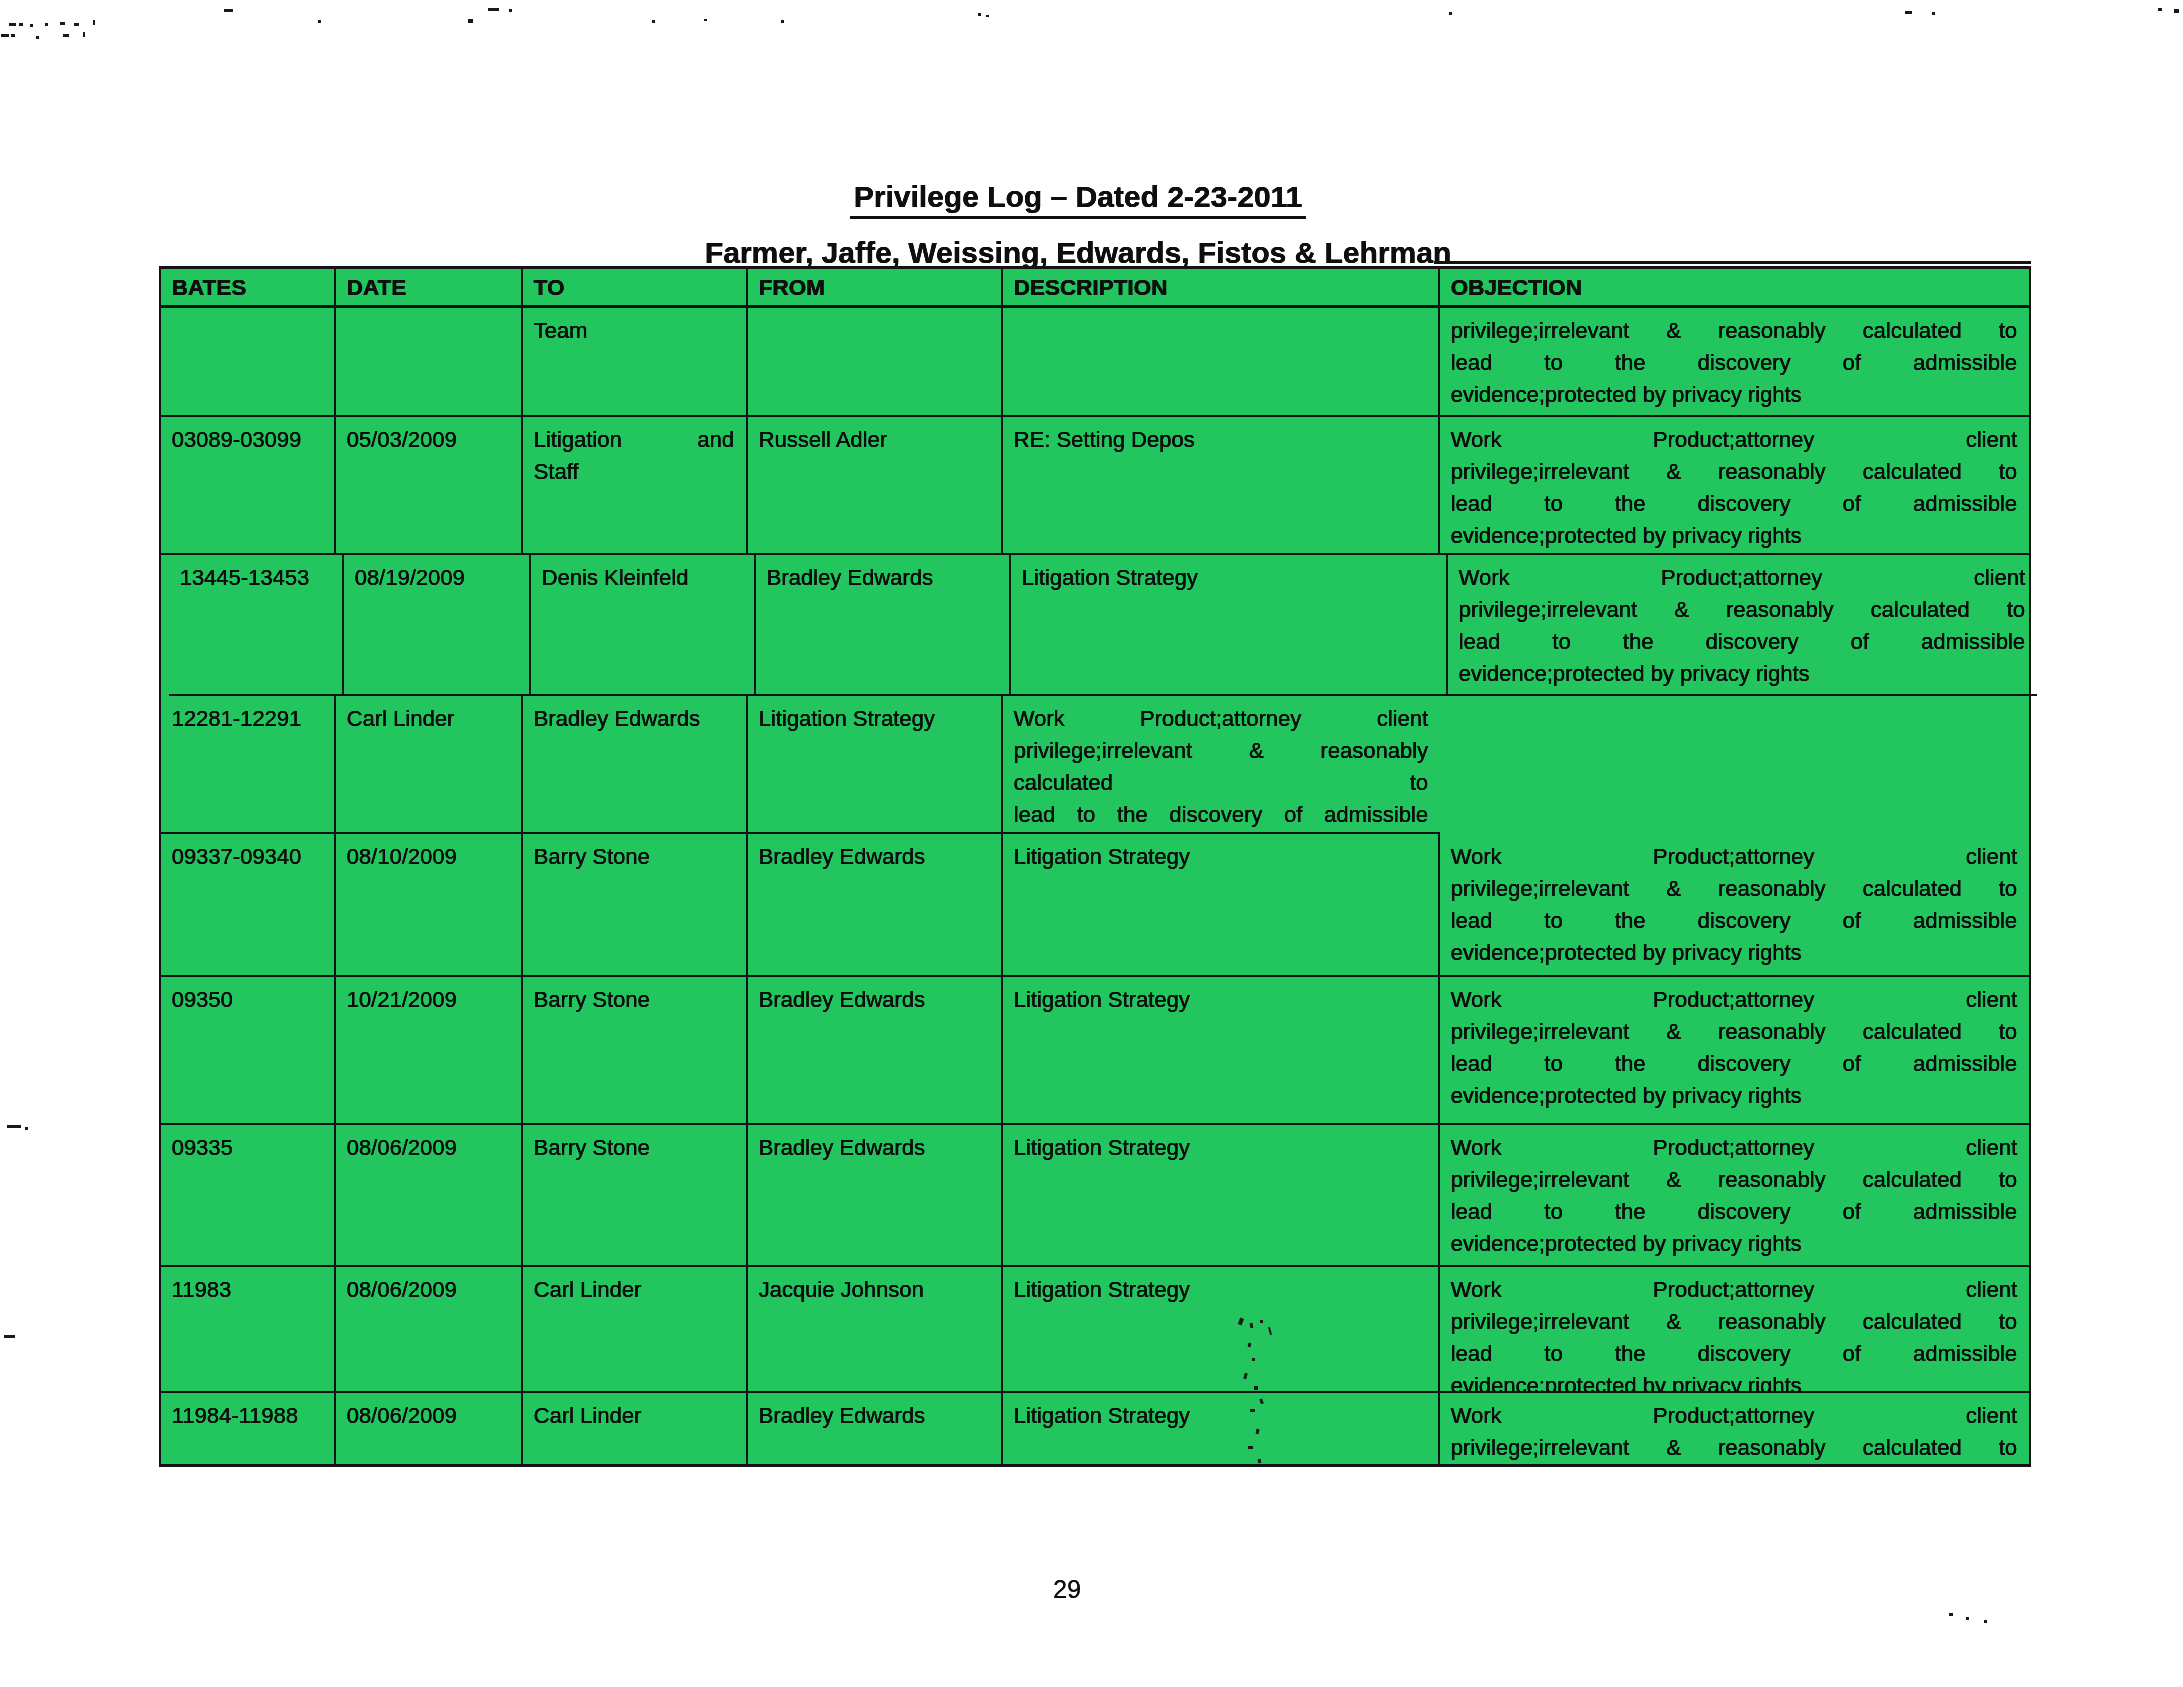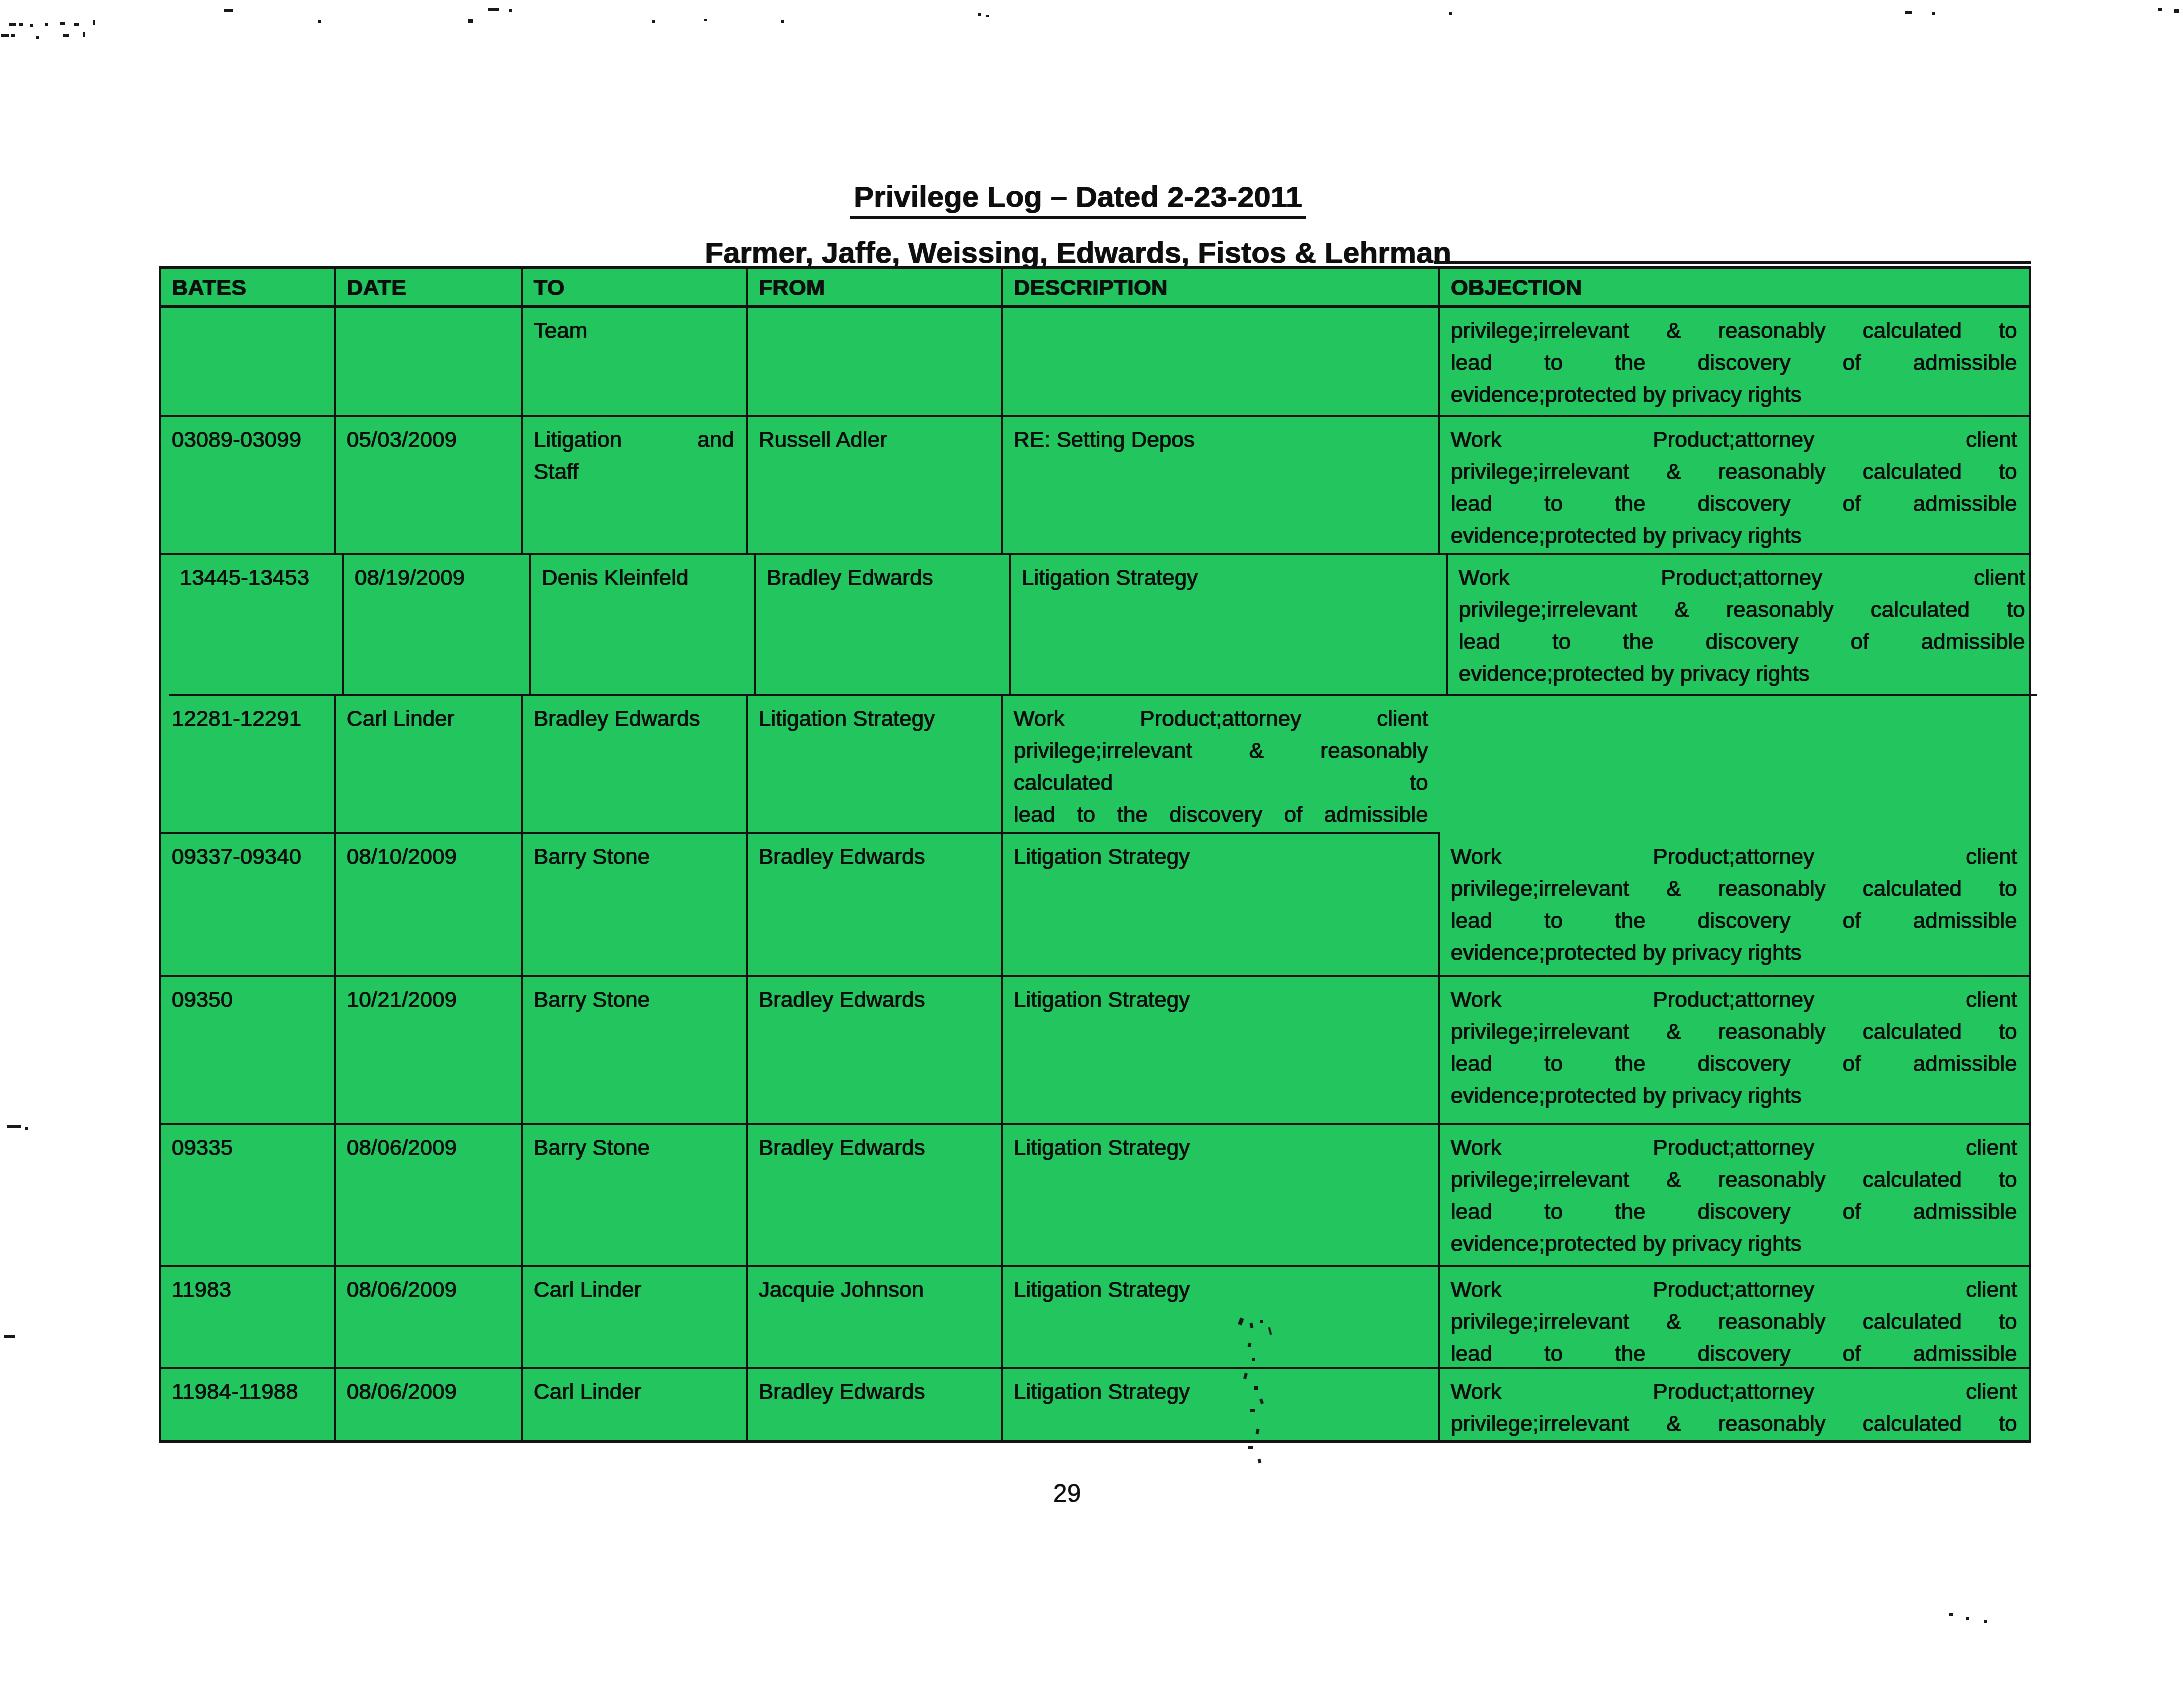--- a/index.html
+++ b/index.html
@@ -39,21 +39,21 @@
     font-weight:bold;font-size:22.5px;line-height:28px;padding-top:4.6px;
     border-bottom-width:3.3px;
   }
   .ln{min-height:32px;}
   .stretch{text-align:justify;text-align-last:justify;}
 
   
   .artline{position:absolute;left:1434px;top:261px;width:597px;height:2.6px;background:#131313;}
 
   
-  .pageno{position:absolute;left:1053px;top:1479px;font-size:25px;
+  .pageno{position:absolute;left:1053px;top:1575px;font-size:25px;
     text-shadow:0.3px 0 0 currentColor;}
 
   .speck{position:absolute;background:#191919;}
 </style>
 </head>
 <body>
 
 <div class="titles txt">
   <div class="title-line first"><span>Privilege Log – Dated 2-23-2011</span></div>
   <div class="title-line"><span>Farmer, Jaffe, Weissing, Edwards, Fistos &amp; Lehrman</span></div>
@@ -167,21 +167,21 @@
       </div>
       <div class="cell from">Bradley Edwards</div>
       <div class="cell description">Litigation Strategy</div>
       <div class="cell objection">
         <div class="ln stretch">Work Product;attorney client</div>
         <div class="ln stretch">privilege;irrelevant &amp; reasonably calculated to</div>
         <div class="ln stretch">lead to the discovery of admissible</div>
         <div class="ln">evidence;protected by privacy rights</div>
       </div>
     </div>
-    <div class="trow" style="height: 102px; border-radius: 29px;">
+    <div class="trow" style="height: 126px; border-radius: 29px;">
       <div class="cell bates">11983</div>
       <div class="cell date">08/06/2009</div>
       <div class="cell to">
         <div class="ln">Carl Linder</div>
       </div>
       <div class="cell from">Jacquie Johnson</div>
       <div class="cell description">Litigation Strategy</div>
       <div class="cell objection">
         <div class="ln stretch">Work Product;attorney client</div>
         <div class="ln stretch">privilege;irrelevant &amp; reasonably calculated to</div>

